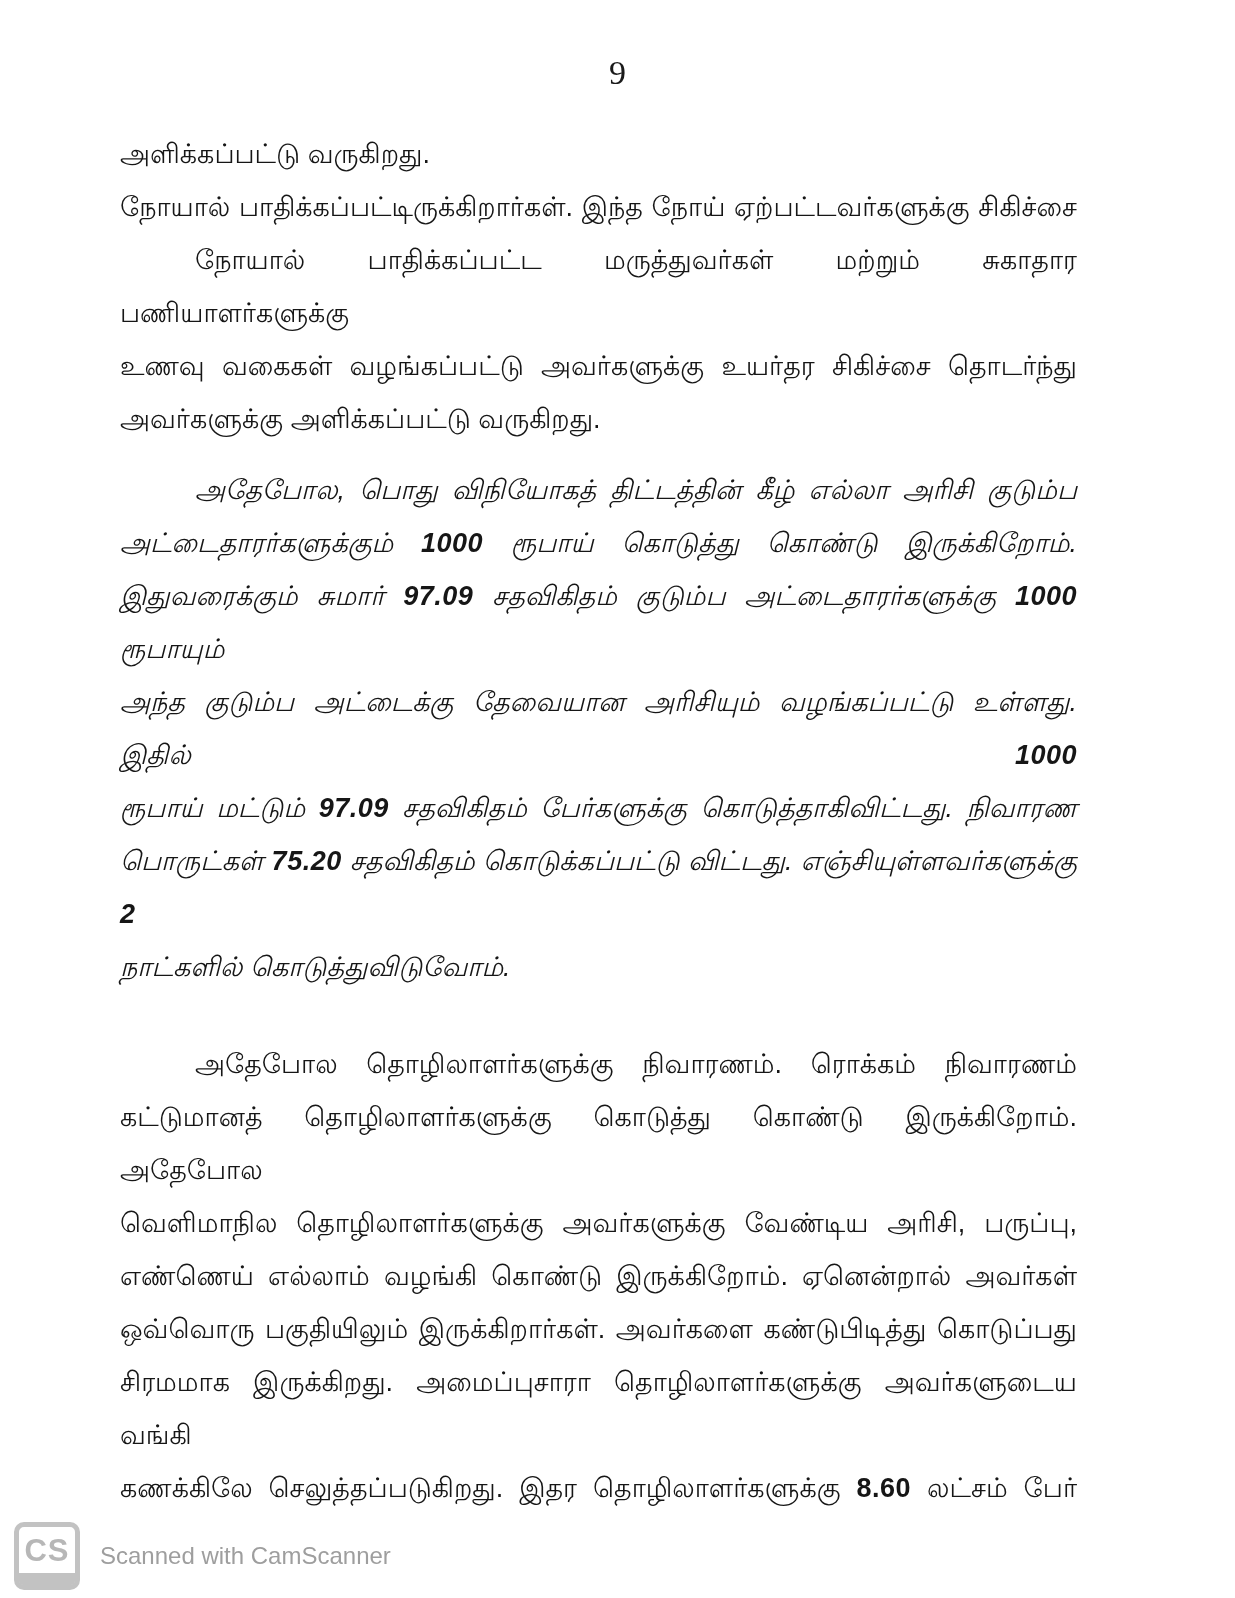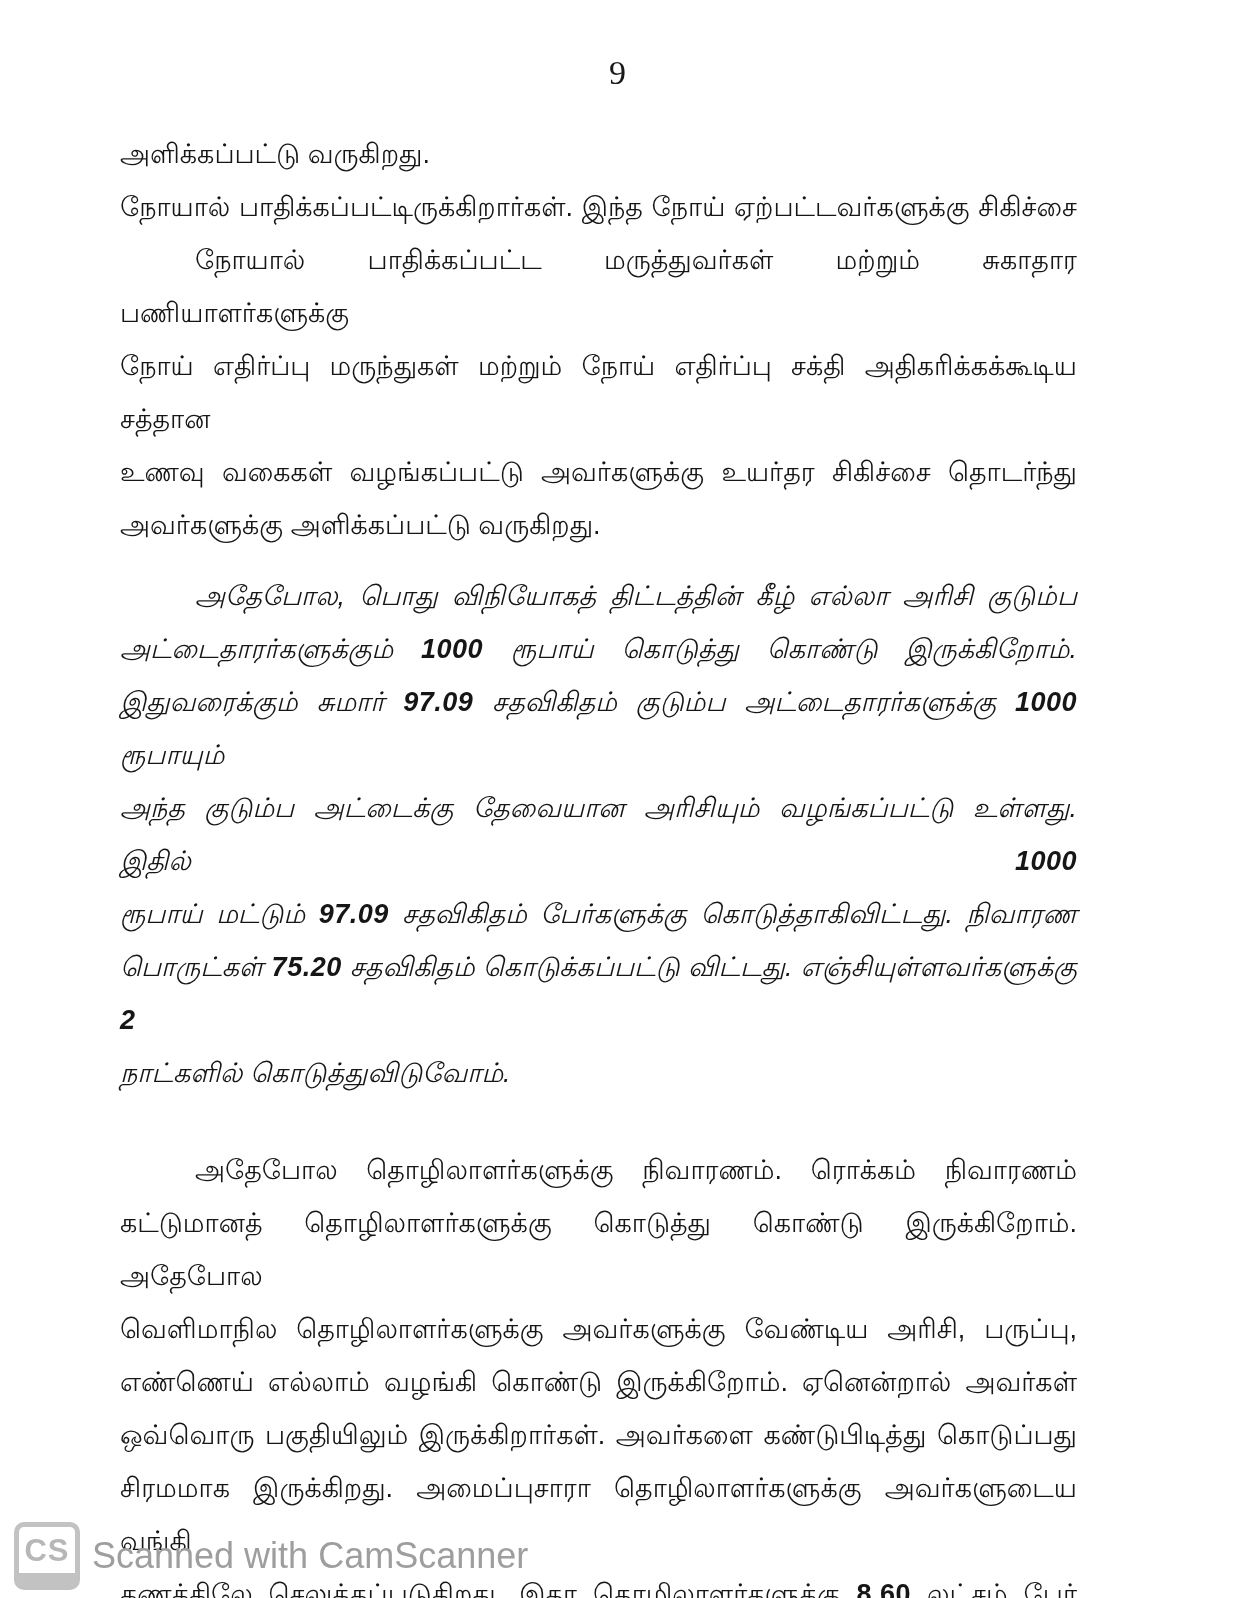--- a/index.html
+++ b/index.html
@@ -36,21 +36,21 @@
   }
   .line.indent { text-indent: 75px; }
   .line b { font-weight: 700; letter-spacing: 0.5px; }
 
   .watermark {
     position: absolute;
     left: 14px;
     bottom: 8px;
     display: flex;
     align-items: center;
-    gap: 12px;
+    gap: 20px;
   }
   .cs-logo {
     width: 66px;
     height: 68px;
     border: 5px solid #c2c2c2;
     border-radius: 10px;
     background: #ffffff;
     position: relative;
     display: flex;
     align-items: center;
@@ -67,39 +67,38 @@
   }
   .cs-logo-bottom {
     position: absolute;
     left: 0; right: 0; bottom: 0;
     height: 12px;
     background: #c2c2c2;
     border-radius: 0 0 4px 4px;
   }
   .wm-text {
     color: #9e9e9e;
-    font-size: 36px;
+    font-size: 24px;
     font-family: "Liberation Sans", sans-serif;
   }
 </style>
 </head>
 <body>
 
 <div class="page">
 
   <div class="page-number">9</div>
 
   <div class="doc">
       <div class="paragraph p0">
         <div class="line">அளிக்கப்பட்டு வருகிறது.</div>
         <div class="line just">நோயால் பாதிக்கப்பட்டிருக்கிறார்கள்.  இந்த நோய் ஏற்பட்டவர்களுக்கு சிகிச்சை</div>
       </div>
       <div class="paragraph p1">
         <div class="line just indent">நோயால் பாதிக்கப்பட்ட மருத்துவர்கள் மற்றும் சுகாதார பணியாளர்களுக்கு</div>
-        <div class="line just">நோய் எதிர்ப்பு மருந்துகள் மற்றும் நோய் எதிர்ப்பு சக்தி அதிகரிக்கக்கூடிய சத்தான</div>
         <div class="line just">உணவு வகைகள் வழங்கப்பட்டு அவர்களுக்கு உயர்தர சிகிச்சை தொடர்ந்து</div>
         <div class="line">அவர்களுக்கு அளிக்கப்பட்டு வருகிறது.</div>
       </div>
       <div class="paragraph p2">
         <div class="line just indent">அதேபோல, பொது விநியோகத் திட்டத்தின் கீழ் எல்லா அரிசி குடும்ப</div>
         <div class="line just">அட்டைதாரர்களுக்கும் <b>1000</b> ரூபாய் கொடுத்து கொண்டு இருக்கிறோம்.</div>
         <div class="line just">இதுவரைக்கும் சுமார் <b>97.09</b> சதவிகிதம் குடும்ப அட்டைதாரர்களுக்கு <b>1000</b> ரூபாயும்</div>
         <div class="line just">அந்த குடும்ப அட்டைக்கு தேவையான அரிசியும் வழங்கப்பட்டு உள்ளது. இதில் <b>1000</b></div>
         <div class="line just">ரூபாய் மட்டும் <b>97.09</b> சதவிகிதம் பேர்களுக்கு கொடுத்தாகிவிட்டது. நிவாரண</div>
         <div class="line just">பொருட்கள் <b>75.20</b> சதவிகிதம் கொடுக்கப்பட்டு விட்டது. எஞ்சியுள்ளவர்களுக்கு <b>2</b></div>

